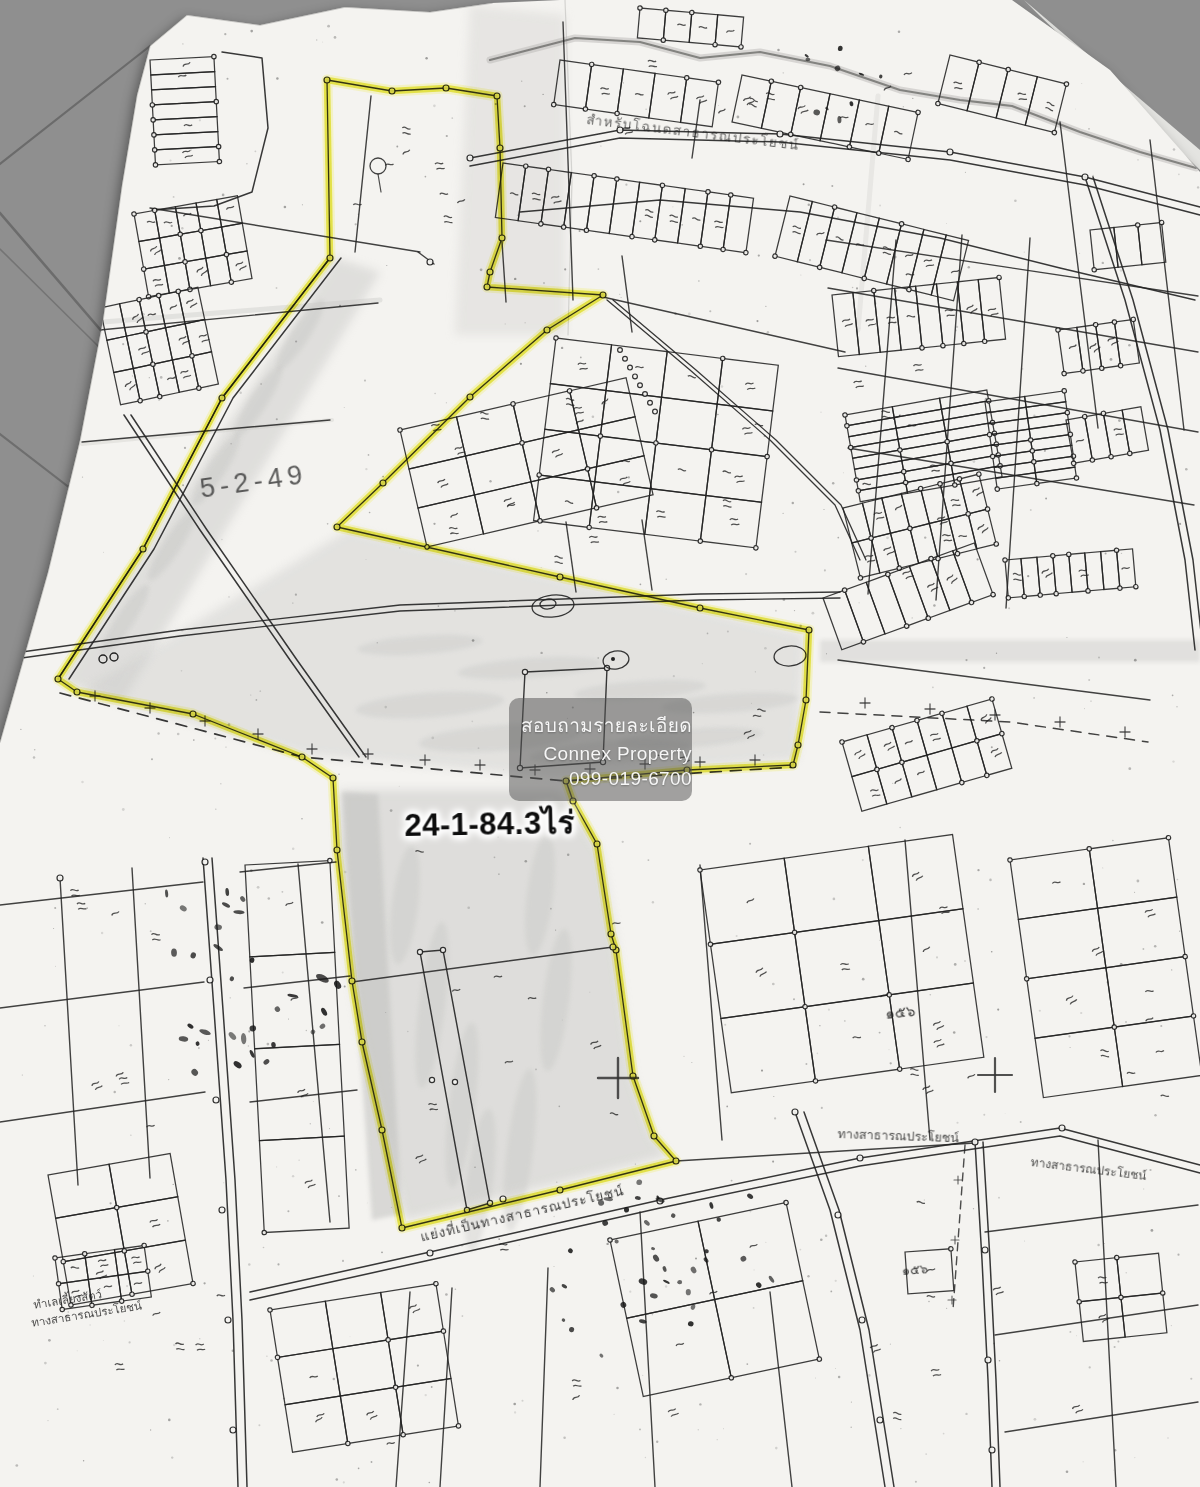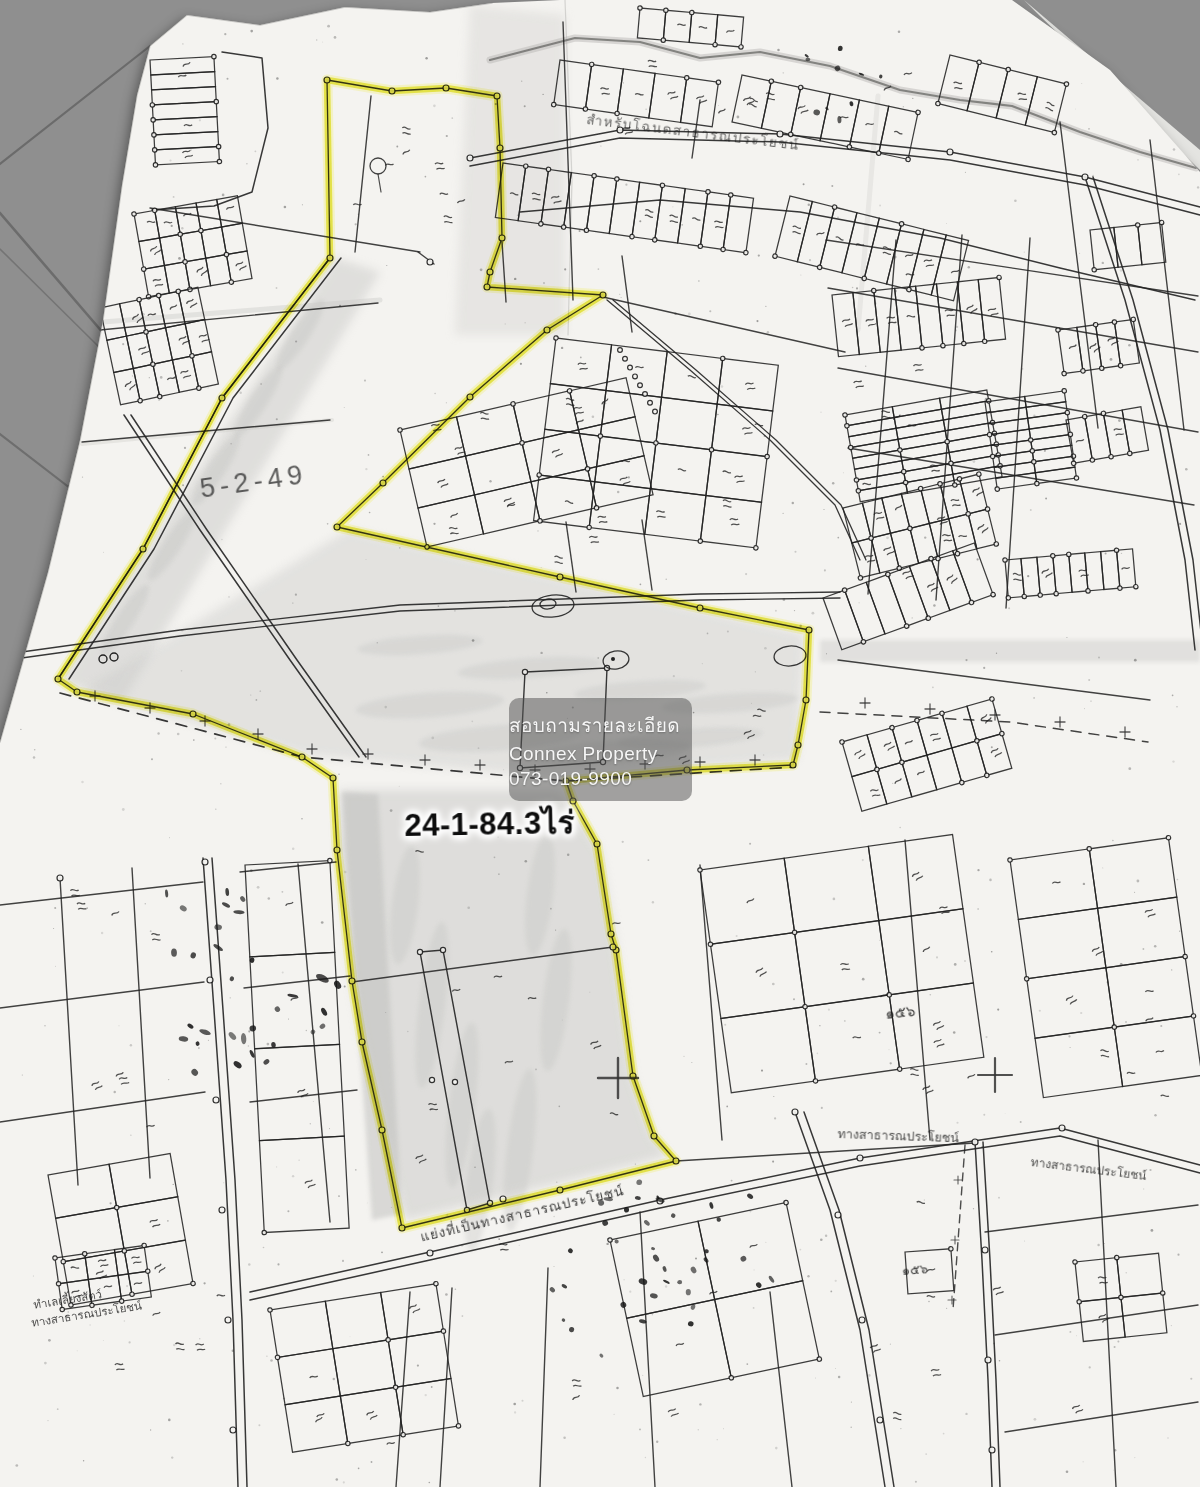--- a/index.html
+++ b/index.html
@@ -15,21 +15,21 @@
         transform:rotate(-8deg);opacity:.82;}
   .rt{left:588px;top:108px;font-size:13.5px;letter-spacing:1.5px;transform:rotate(7deg);opacity:.68;}
   .rr{left:838px;top:1124px;font-size:12.5px;transform:rotate(2deg);opacity:.8;}
   .rfr{left:1032px;top:1152px;font-size:12px;transform:rotate(7deg);opacity:.8;}
   .rb{left:418px;top:1226px;font-size:13.5px;letter-spacing:1px;transform:rotate(-13deg);opacity:.85;}
   .p1{left:32px;top:1296px;font-size:11.5px;transform:rotate(-9deg);opacity:.8;}
   .p2{left:30px;top:1314px;font-size:11.5px;transform:rotate(-9deg);opacity:.8;}
   .n1{left:884px;top:1002px;font-size:15px;transform:rotate(-6deg);opacity:.85;}
   .n2{left:901px;top:1260px;font-size:13px;transform:rotate(-4deg);opacity:.85;}
   .wm{position:absolute;left:509px;top:698px;width:183px;height:103px;border-radius:10px;
-      background:rgba(85,85,85,.52);color:#f6f6f6;text-align:left;
+      background:rgba(85,85,85,.52);color:#f6f6f6;text-align:right;
       display:flex;flex-direction:column;justify-content:center;gap:3px;
       font-size:19px;letter-spacing:.4px;text-shadow:0 1px 2px rgba(0,0,0,.28);}
 </style>
 </head>
 <body>
 
 <div class="shot">
   <svg class="art" id="art" viewBox="0 0 1200 1487">
       <defs>
  <clipPath id="pc">
@@ -2295,15 +2295,15 @@
   <div class="lbl rfr">ทางสาธารณประโยชน์</div>
   <div class="lbl rb">แย่งที่เป็นทางสาธารณประโยชน์</div>
   <div class="lbl p1">ทำเลเลี้ยงสัตว์</div>
   <div class="lbl p2">ทางสาธารณประโยชน์</div>
   <div class="lbl n1">๑๕๖</div>
   <div class="lbl n2">๑๕๖</div>
 
   <div class="wm">
     <div>สอบถามรายละเอียด</div>
     <div>Connex Property</div>
-    <div>073-019-9900</div>
+    <div>099-019-6700</div>
   </div>
 </div>
 
 </body></html>

